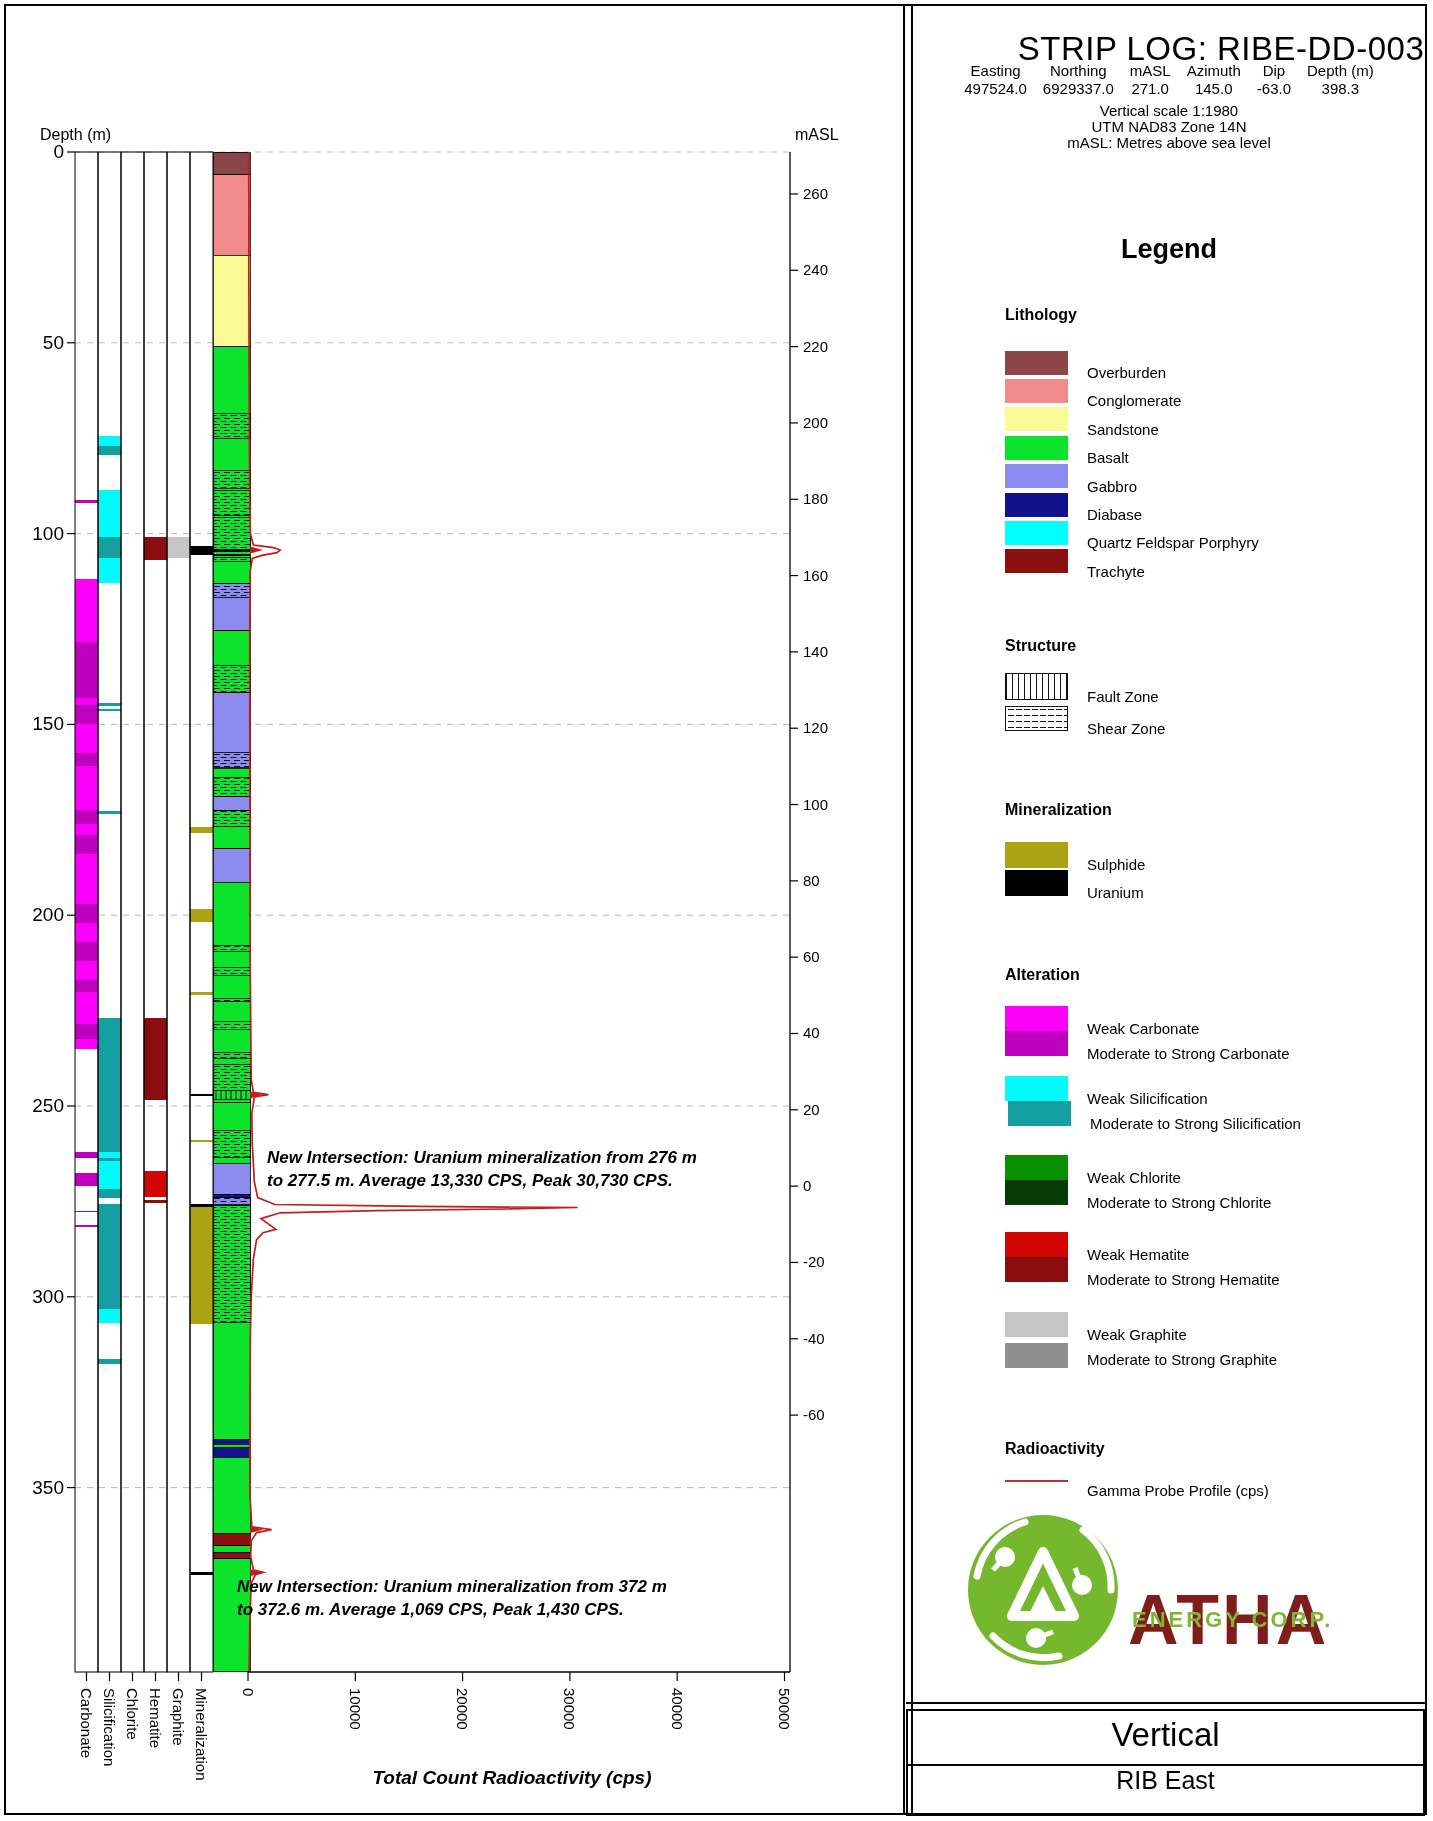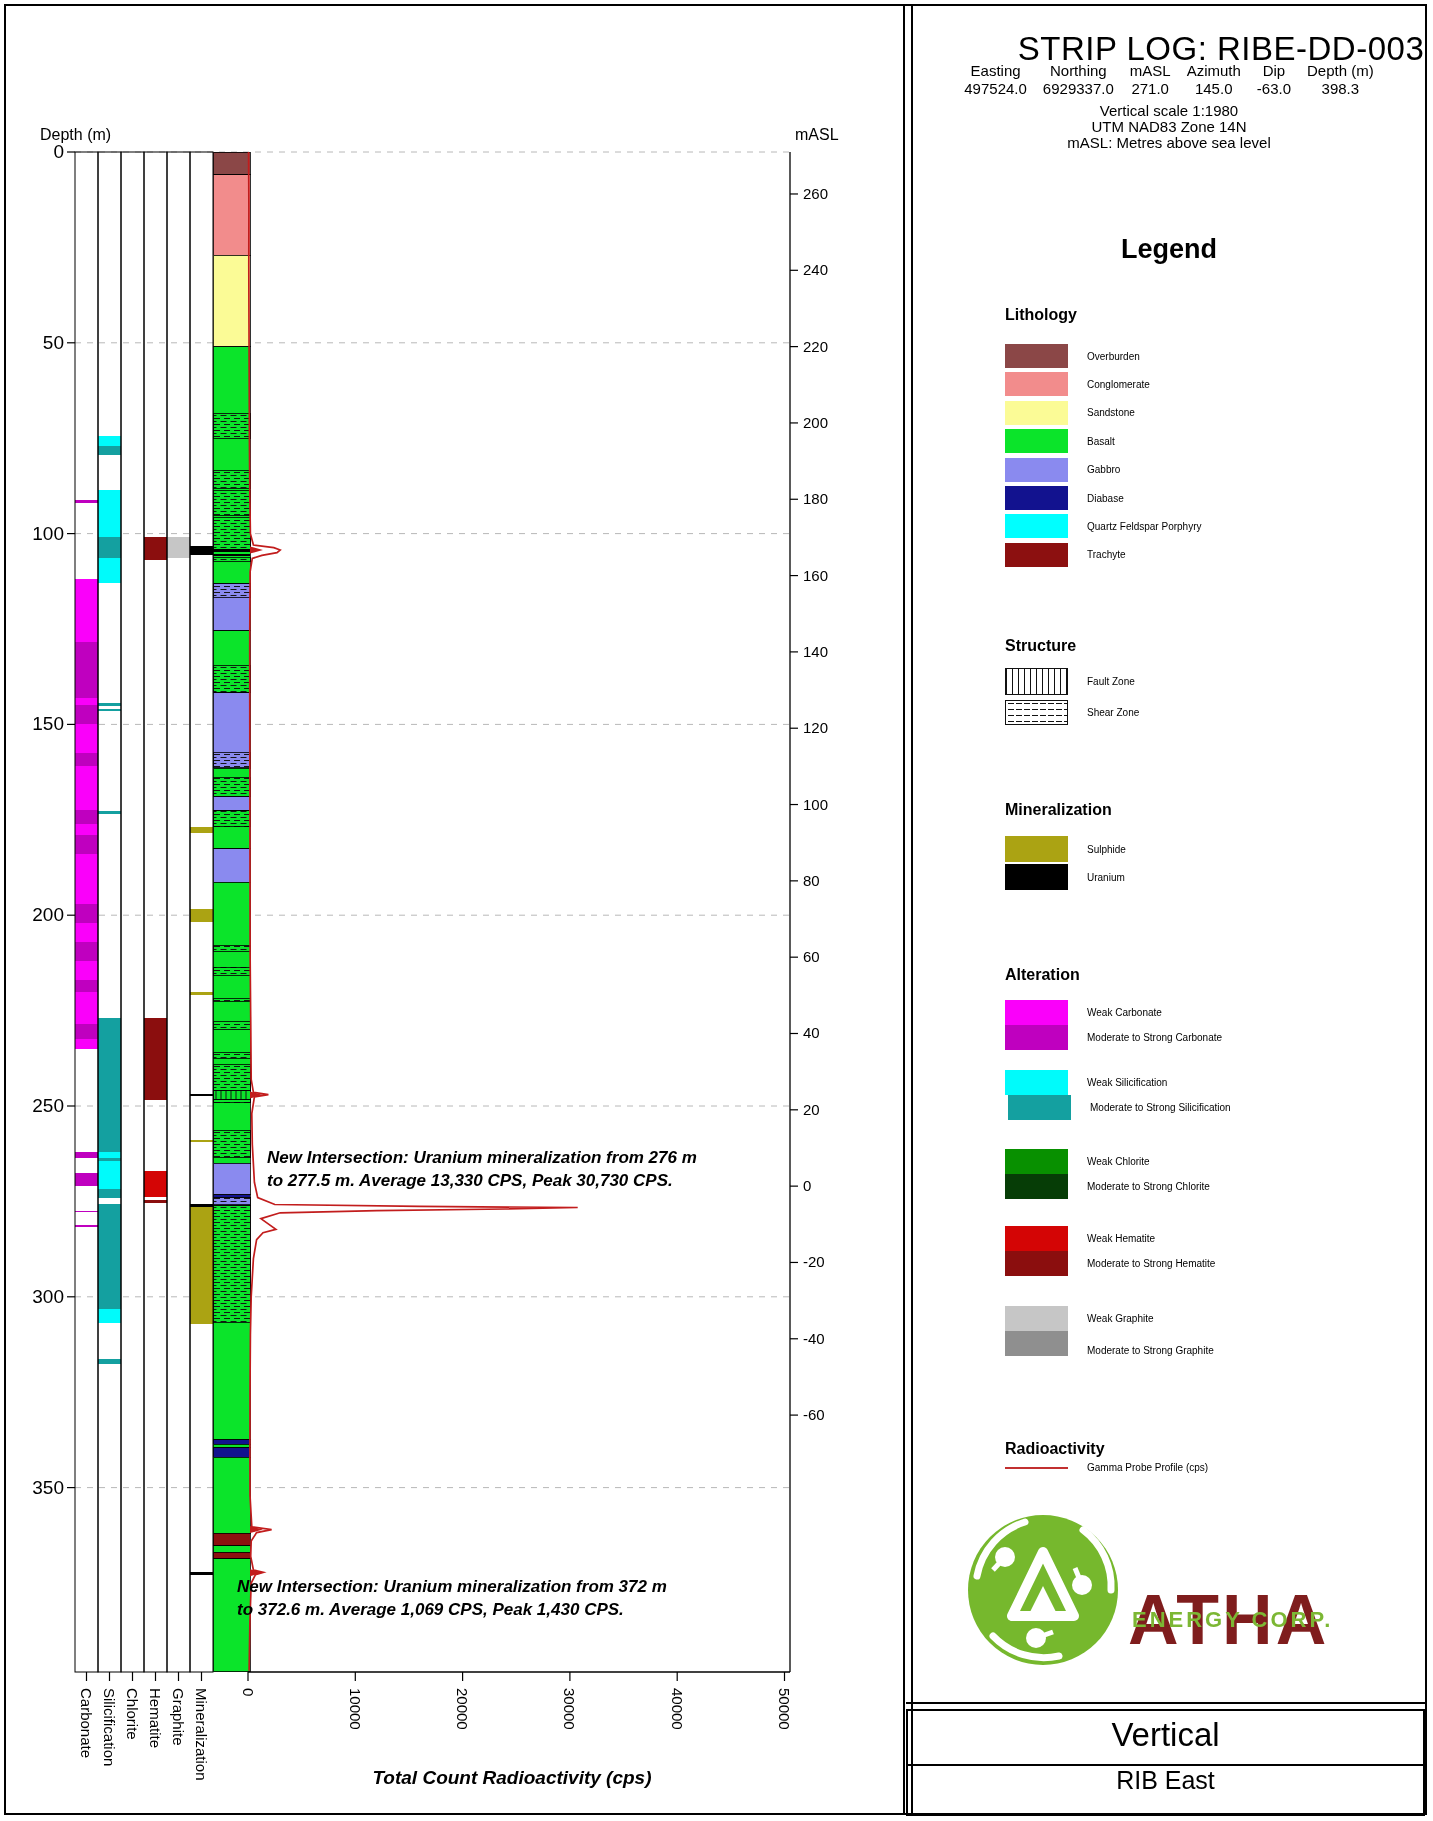--- a/index.html
+++ b/index.html
@@ -9,21 +9,21 @@
   .divider{left:903px;top:4px;width:10px;height:1811px;border-left:2px solid #000;border-right:2px solid #000;box-sizing:border-box;}
   .rpanel{left:913px;top:4px;width:512px;height:1700px;}
   .rp-title{left:0;top:26px;width:616px;text-align:center;font-size:33px;letter-spacing:0.5px;}
   .rp-info{left:0;top:58px;width:512px;display:flex;justify-content:center;gap:16px;}
   .rp-info .cell{text-align:center;font-size:15px;line-height:18px;}
   .rp-notes{left:0;top:99px;width:512px;text-align:center;font-size:15px;line-height:16px;}
   .rp-legend-title{left:0;top:230px;width:512px;text-align:center;font-size:27px;font-weight:bold;}
   .sec-title{font-size:16px;font-weight:bold;}
   .leg-row{position:absolute;display:flex;align-items:center;}
   .leg-sw{width:63px;height:24px;flex:0 0 auto;}
-  .leg-lb{margin-left:19px;font-size:10px;white-space:nowrap;}
+  .leg-lb{margin-left:19px;font-size:15px;white-space:nowrap;margin-top:20px;}
   .pat-box{background-color:#fff;border:1px solid #111;box-sizing:border-box;}
   .pat-fault{background-image:repeating-linear-gradient(90deg,#111 0 1.3px,rgba(0,0,0,0) 1.3px 6px);}
   .pat-shear{background-image:
     repeating-linear-gradient(90deg,#fff 0 2px,rgba(255,255,255,0) 2px 8px),
     repeating-linear-gradient(180deg,rgba(0,0,0,0) 0 2.2px,#111 2.2px 3.4px,rgba(0,0,0,0) 3.4px 6px);}
   .leg-line{width:63px;height:0;border-top:2px solid #c23030;}
   .atha-name{left:1128px;top:1540px;width:260px;font-size:70px;font-weight:bold;letter-spacing:3px;color:#7f1d1d;margin-top:40px;}
   .atha-sub{left:1132px;top:1607px;width:260px;font-size:22px;font-weight:bold;letter-spacing:3px;color:#7cb734;}
   .rp-bottom-line{left:906px;top:1702px;width:519px;height:0;border-top:2px solid #000;}
   .footer-box{left:906px;top:1709px;width:519px;height:107px;border:2px solid #000;box-sizing:border-box;}

